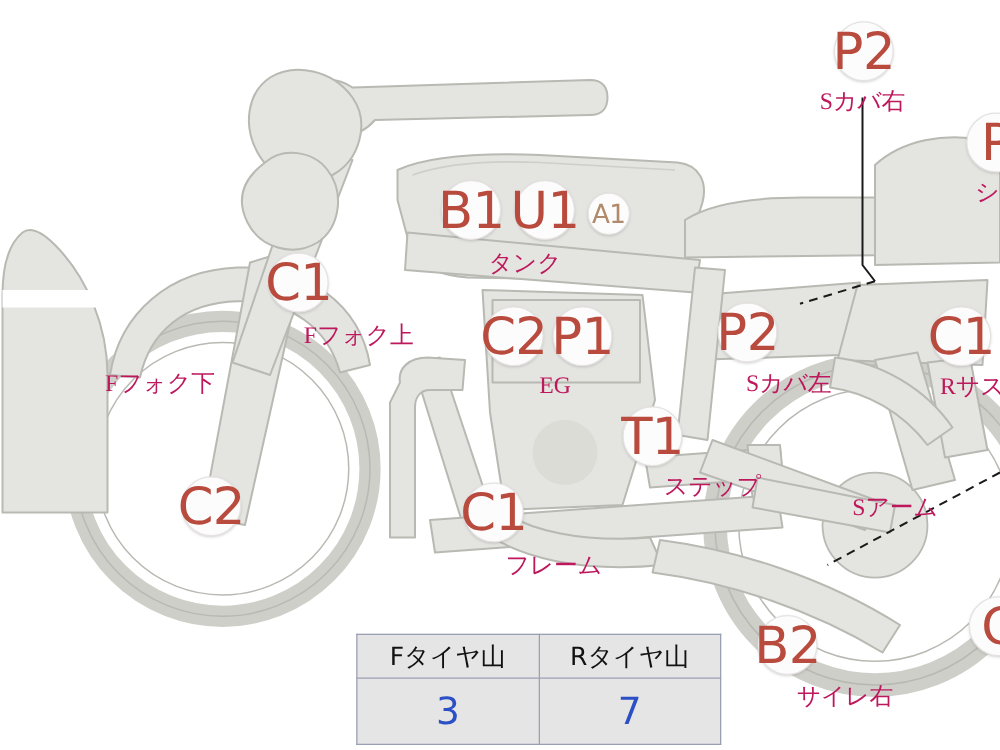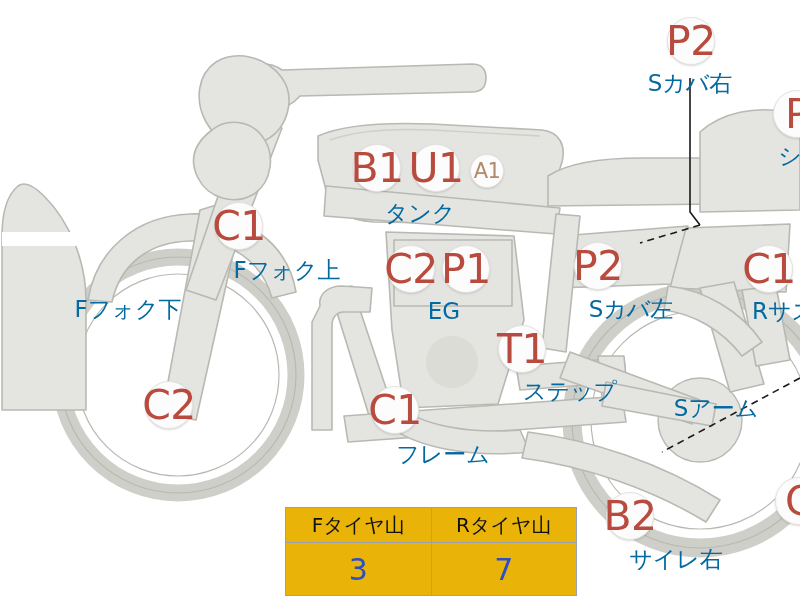--- a/index.html
+++ b/index.html
@@ -26,39 +26,40 @@
     line-height:1;
     letter-spacing:-0.5px;
     user-select:none;
   }
   .marker.big{width:46px;height:46px;font-size:41px;margin-left:-23px;margin-top:-23px;}
   .marker.small{width:32px;height:32px;font-size:21px;margin-left:-16px;margin-top:-16px;color:#b08a6a;}
 
   
   .plabel{
     position:absolute;
-    font-size:23px;
-    color:#0369a1;
+    font-size:19px;
+    color:#be185d;
     white-space:nowrap;
     transform:translateX(-50%);
     user-select:none;
+    font-family:Liberation Serif, serif;
   }
   .plabel.left{transform:none;}
 
   
   .leader{position:absolute;left:0;top:0;width:800px;height:600px;pointer-events:none;}
 
   
   #tyre-table{
     position:absolute;
     left:285px;top:507px;
     width:292px;height:88px;
     border:1px solid #9aa0b4;
     border-collapse:collapse;
-    background:#eab308;
+    background:#e5e5e5;
   }
   #tyre-table td{
     border:1px solid #9aa0b4;
     text-align:center;
     padding:0;
     width:50%;
   }
   #tyre-table .hd{height:34px;font-size:20px;color:#111;}
   #tyre-table .vl{height:52px;font-size:30px;color:#2b4fc4;}
 </style>

